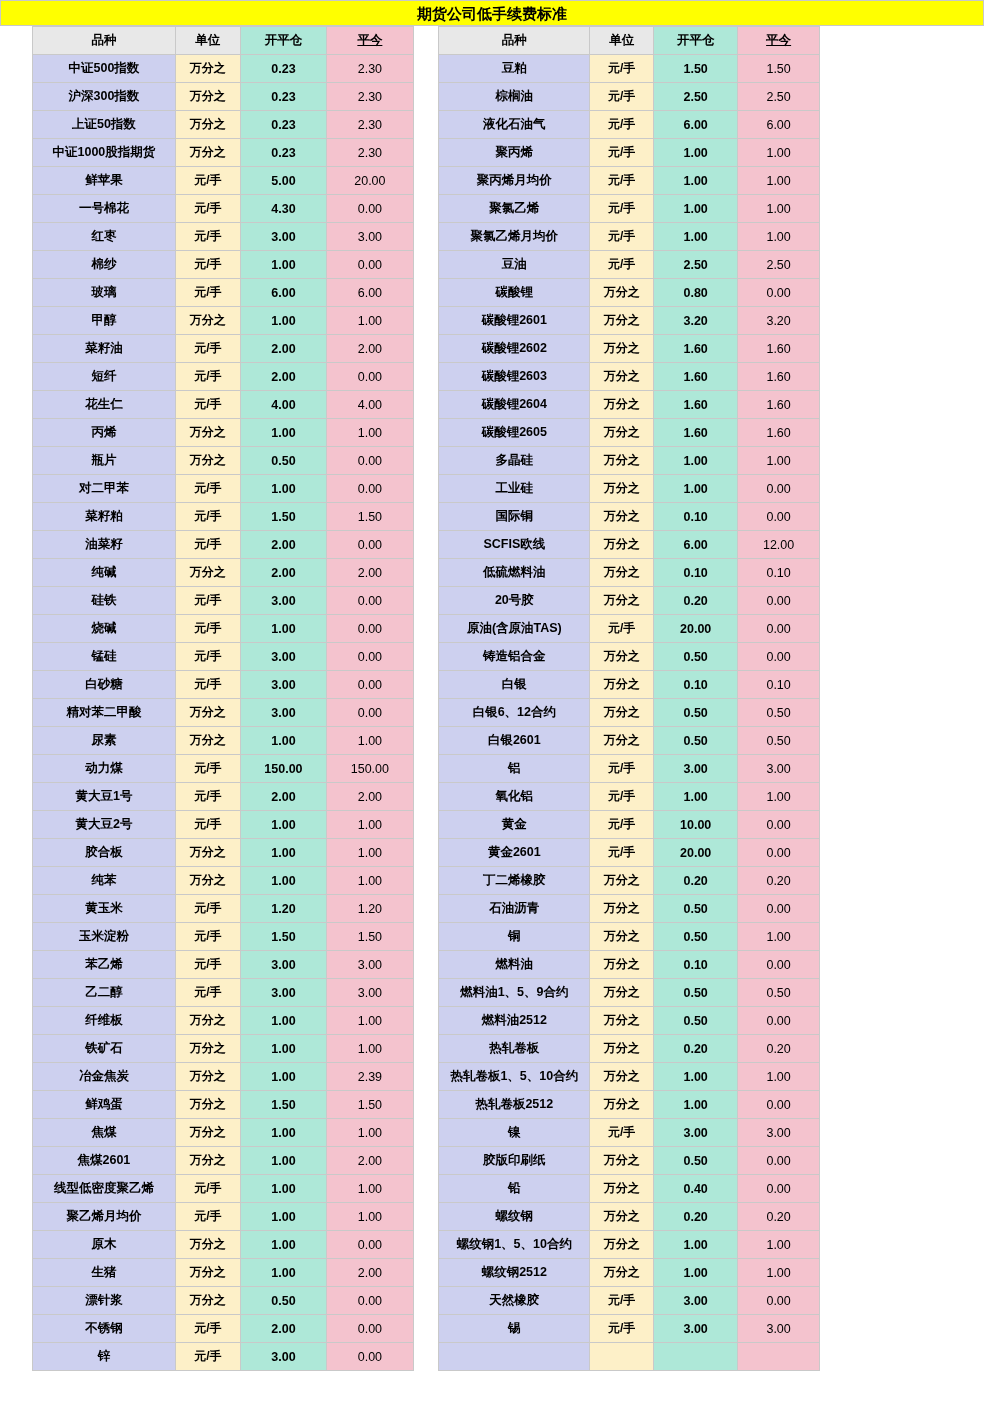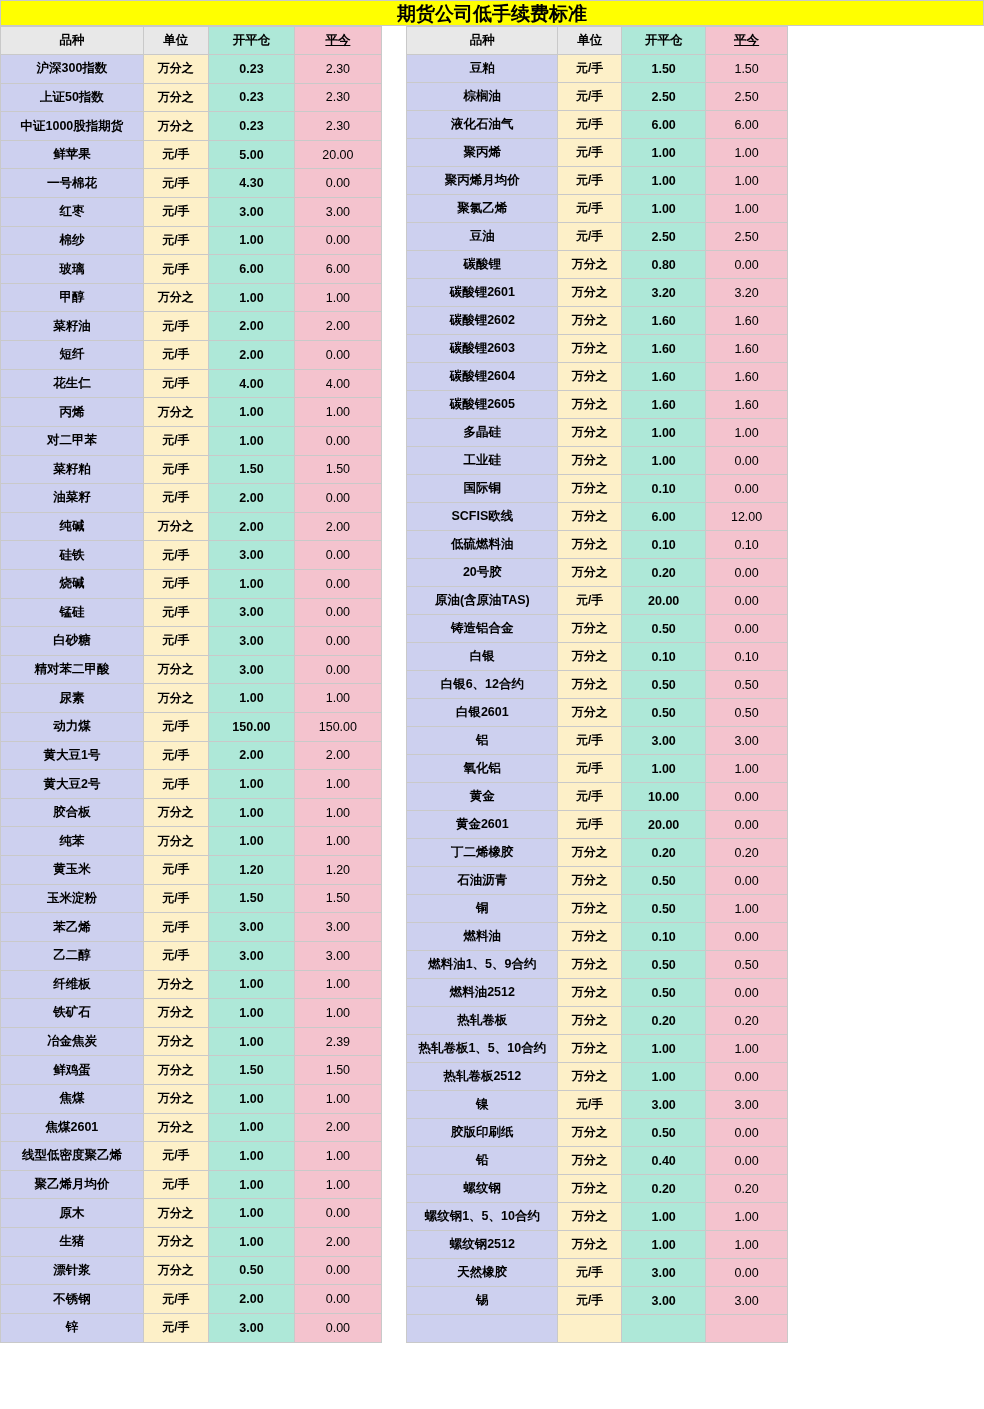--- a/index.html
+++ b/index.html
@@ -6,30 +6,31 @@
   body{
     width:984px;
     font-family:"Liberation Sans","DejaVu Sans",sans-serif;
     -webkit-font-smoothing:antialiased;
   }
   .sheet{width:984px;box-sizing:border-box;padding:0;}
   .title-bar{
     background:#ffff00;
     color:#000;
     font-weight:bold;
-    font-size:19px;
+    font-size:15px;
     text-align:center;
     line-height:26px;
     height:26px;
     border:1px solid #c8c8c8;
     box-sizing:border-box;
   }
   .grid{
     display:flex;
     width:788px;
+    padding-left:32px;
   }
   table{
     border-collapse:collapse;
     table-layout:fixed;
   }
   td,th{
     border:1px solid #c9c9c9;
     height:28px;
     font-size:12.5px;
     text-align:center;
@@ -76,38 +77,44 @@
       <thead>
         <tr class="hdr">
           <th class="c-name">品种</th>
           <th class="c-unit">单位</th>
           <th class="c-open">开平仓</th>
           <th class="c-close">平今</th>
         </tr>
       </thead>
       <tbody id="left-body">
           <tr>
-            <td class="c-name name">沪深300指数</td>
+            <td class="c-name name">中证500指数</td>
             <td class="c-unit unit">万分之</td>
             <td class="c-open open">0.23</td>
             <td class="c-close close">2.30</td>
           </tr>
           <tr>
-            <td class="c-name name">上证50指数</td>
+            <td class="c-name name">沪深300指数</td>
             <td class="c-unit unit">万分之</td>
             <td class="c-open open">0.23</td>
             <td class="c-close close">2.30</td>
           </tr>
           <tr>
-            <td class="c-name name">中证1000股指期货</td>
+            <td class="c-name name">上证50指数</td>
             <td class="c-unit unit">万分之</td>
             <td class="c-open open">0.23</td>
             <td class="c-close close">2.30</td>
           </tr>
           <tr>
+            <td class="c-name name">中证1000股指期货</td>
+            <td class="c-unit unit">万分之</td>
+            <td class="c-open open">0.23</td>
+            <td class="c-close close">2.30</td>
+          </tr>
+          <tr>
             <td class="c-name name">鲜苹果</td>
             <td class="c-unit unit">元/手</td>
             <td class="c-open open">5.00</td>
             <td class="c-close close">20.00</td>
           </tr>
           <tr>
             <td class="c-name name">一号棉花</td>
             <td class="c-unit unit">元/手</td>
             <td class="c-open open">4.30</td>
             <td class="c-close close">0.00</td>
@@ -152,20 +159,26 @@
             <td class="c-name name">花生仁</td>
             <td class="c-unit unit">元/手</td>
             <td class="c-open open">4.00</td>
             <td class="c-close close">4.00</td>
           </tr>
           <tr>
             <td class="c-name name">丙烯</td>
             <td class="c-unit unit">万分之</td>
             <td class="c-open open">1.00</td>
             <td class="c-close close">1.00</td>
+          </tr>
+          <tr>
+            <td class="c-name name">瓶片</td>
+            <td class="c-unit unit">万分之</td>
+            <td class="c-open open">0.50</td>
+            <td class="c-close close">0.00</td>
           </tr>
           <tr>
             <td class="c-name name">对二甲苯</td>
             <td class="c-unit unit">元/手</td>
             <td class="c-open open">1.00</td>
             <td class="c-close close">0.00</td>
           </tr>
           <tr>
             <td class="c-name name">菜籽粕</td>
             <td class="c-unit unit">元/手</td>
@@ -397,20 +410,26 @@
             <td class="c-open open">1.00</td>
             <td class="c-close close">1.00</td>
           </tr>
           <tr>
             <td class="c-name name">聚氯乙烯</td>
             <td class="c-unit unit">元/手</td>
             <td class="c-open open">1.00</td>
             <td class="c-close close">1.00</td>
           </tr>
           <tr>
+            <td class="c-name name">聚氯乙烯月均价</td>
+            <td class="c-unit unit">元/手</td>
+            <td class="c-open open">1.00</td>
+            <td class="c-close close">1.00</td>
+          </tr>
+          <tr>
             <td class="c-name name">豆油</td>
             <td class="c-unit unit">元/手</td>
             <td class="c-open open">2.50</td>
             <td class="c-close close">2.50</td>
           </tr>
           <tr>
             <td class="c-name name">碳酸锂</td>
             <td class="c-unit unit">万分之</td>
             <td class="c-open open">0.80</td>
             <td class="c-close close">0.00</td>

